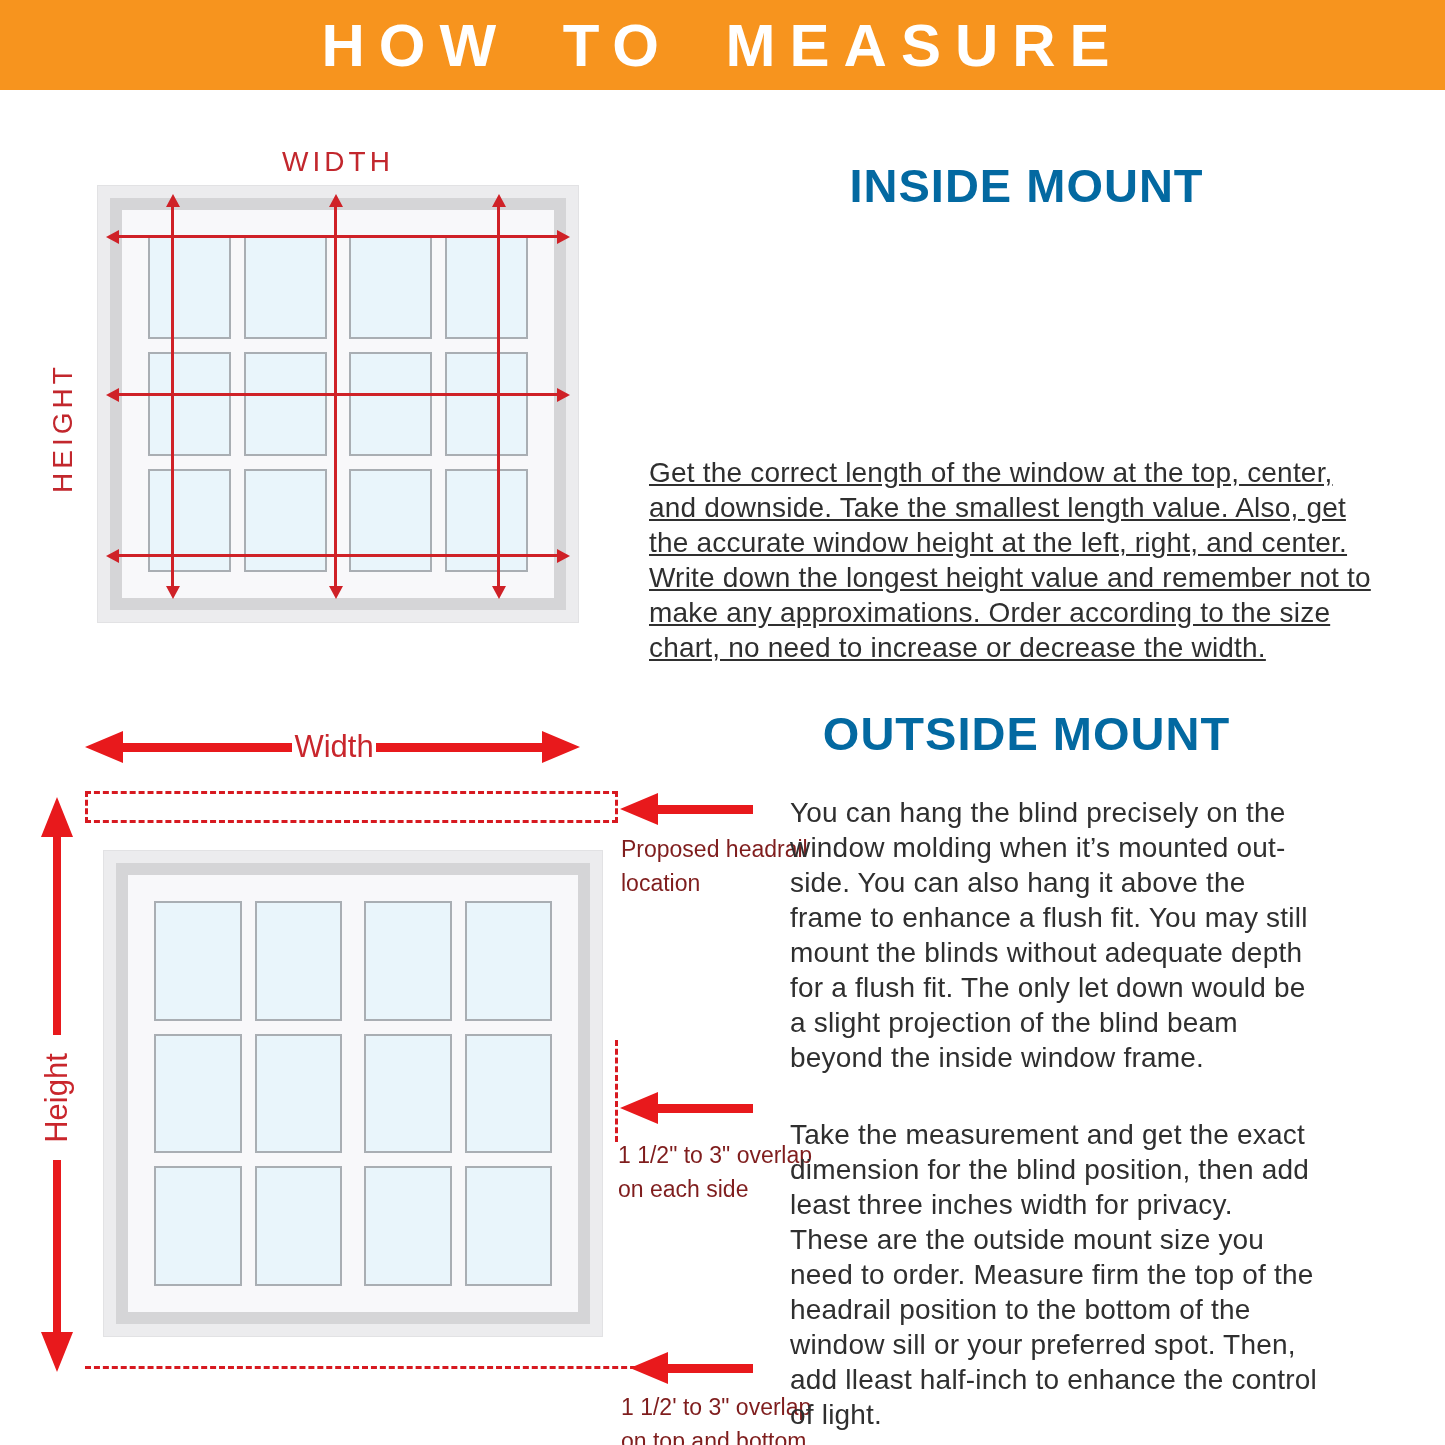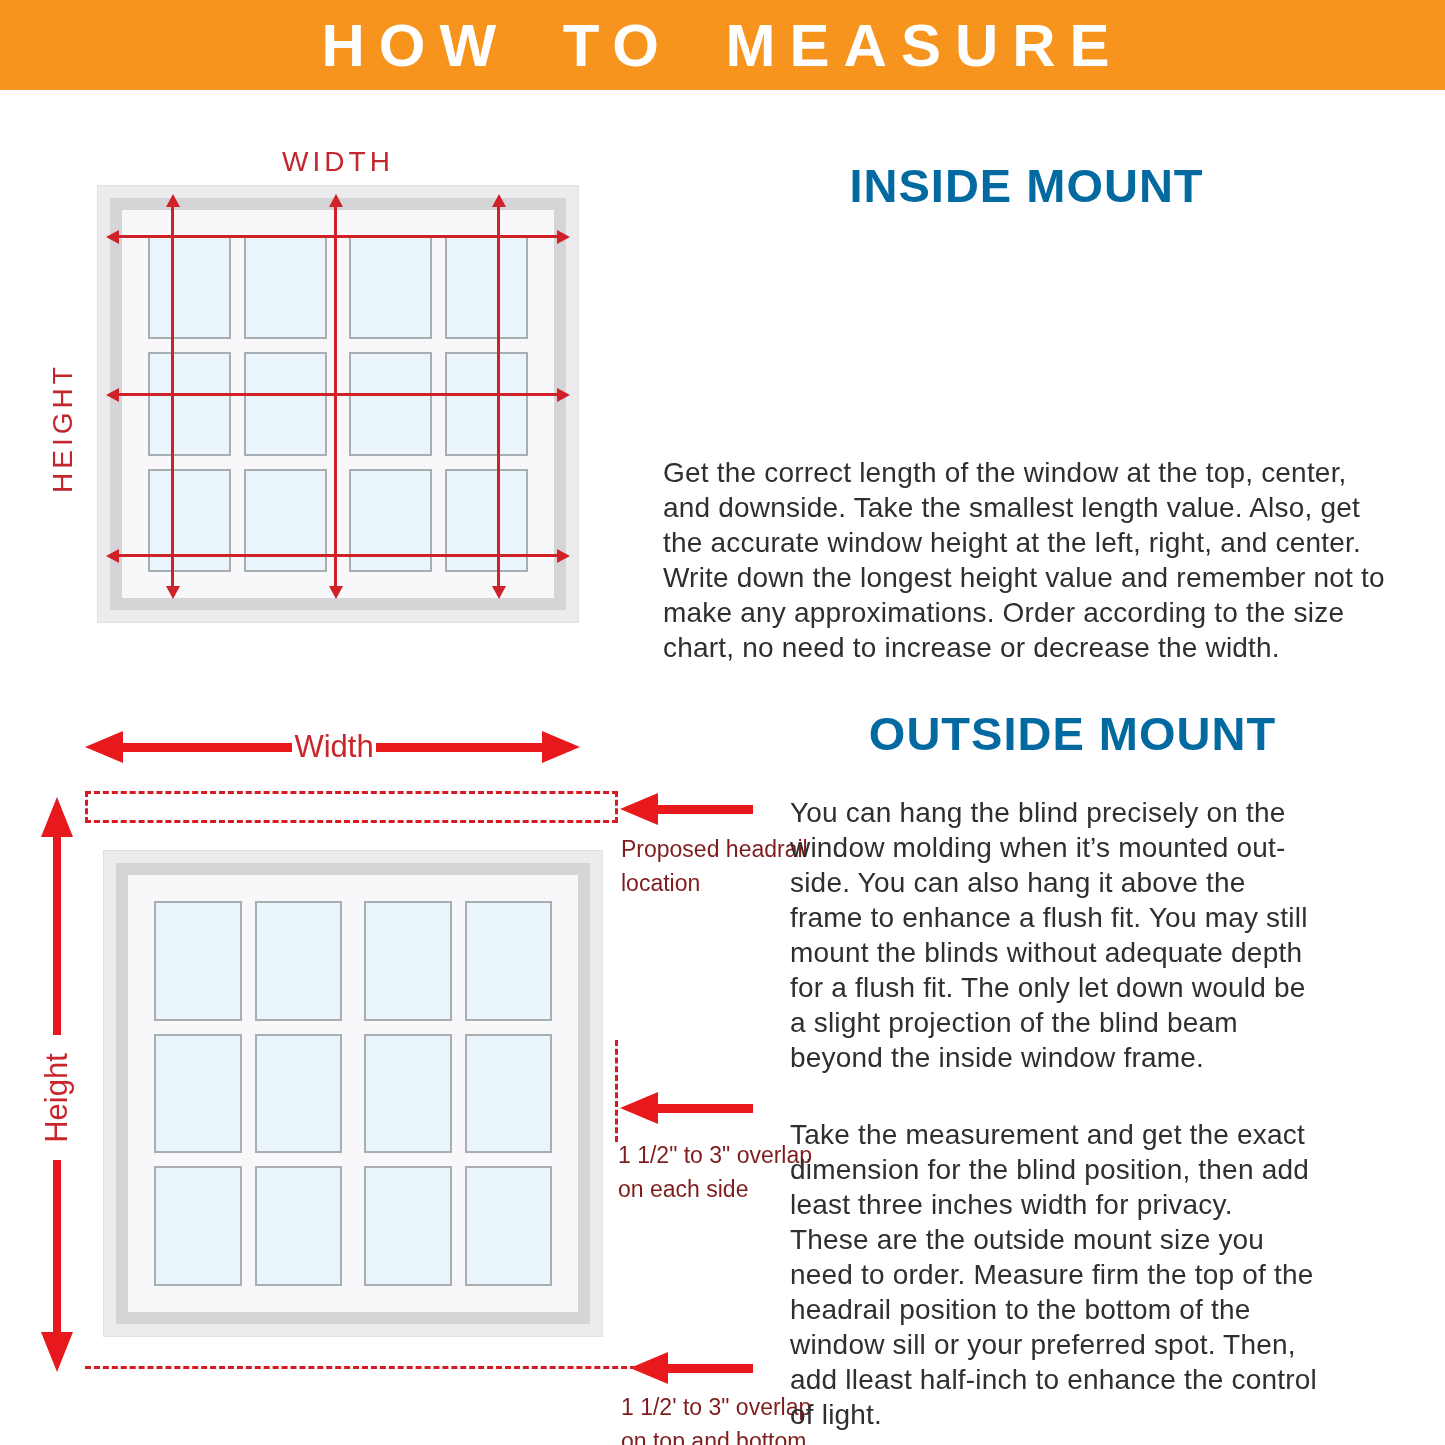--- a/index.html
+++ b/index.html
@@ -9,27 +9,27 @@
   
   .banner{position:absolute;left:0;top:0;width:1445px;height:90px;background:#F7941E;
           display:flex;align-items:center;justify-content:center;}
   .banner h1{margin:0;color:#ffffff;font-size:60px;font-weight:bold;
              letter-spacing:14px;word-spacing:22px;}
 
   
   .mount-heading{position:absolute;text-align:center;color:#0369a1;
                  font-size:47px;font-weight:bold;letter-spacing:1px;}
   #inside-heading{left:663px;top:158px;width:727px;}
-  #outside-heading{left:790px;top:706px;width:565px;}
+  #outside-heading{left:744px;top:706px;width:565px;}
 
   
   .para{position:absolute;color:#2F2F2F;font-size:28px;line-height:35px;
         white-space:pre-line;letter-spacing:0.2px;}
   #inside-p1{left:663px;top:245px;width:745px;}
-  #inside-p2{left:663px;top:455px;width:745px;}
+  #inside-p2{left:649px;top:455px;width:745px;text-decoration:underline;}
   #outside-p1{left:790px;top:795px;width:580px;}
   #outside-p2{left:790px;top:1117px;width:580px;}
 
   
   .window{position:absolute;background:#ECECEE;box-shadow:0 0 0 1px #E2E2E4 inset;}
   .win-band{position:absolute;inset:13px;background:#D5D5D7;}
   .win-inner{position:absolute;inset:12px;background:#F8F8FA;padding:26px;
              display:flex;gap:22px;box-sizing:border-box;}
   .sash{flex:1;display:grid;grid-template-columns:repeat(2,1fr);
         grid-template-rows:repeat(3,1fr);gap:13px;}

